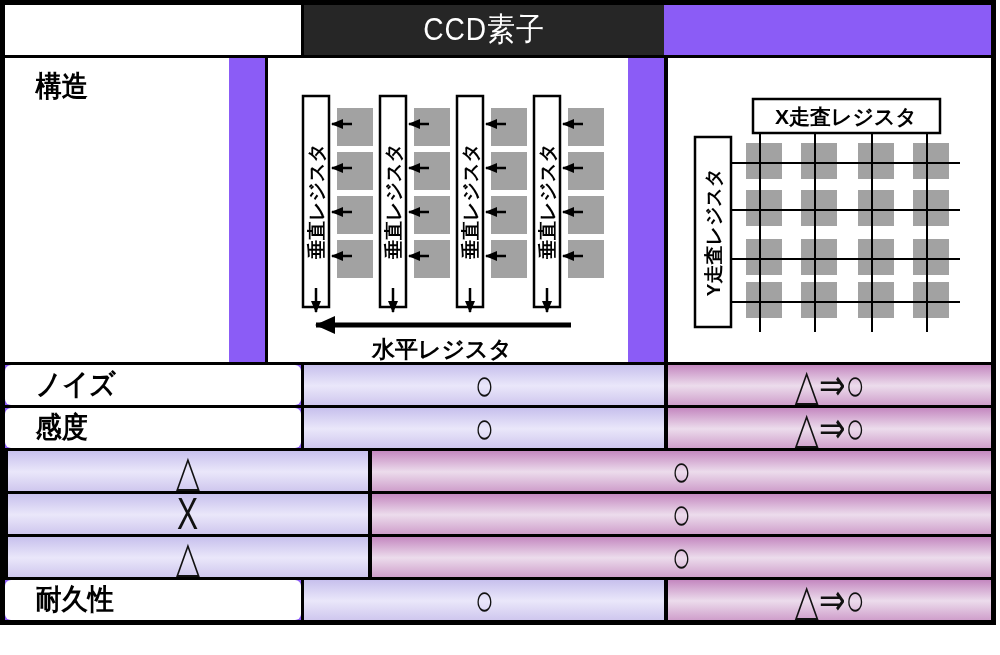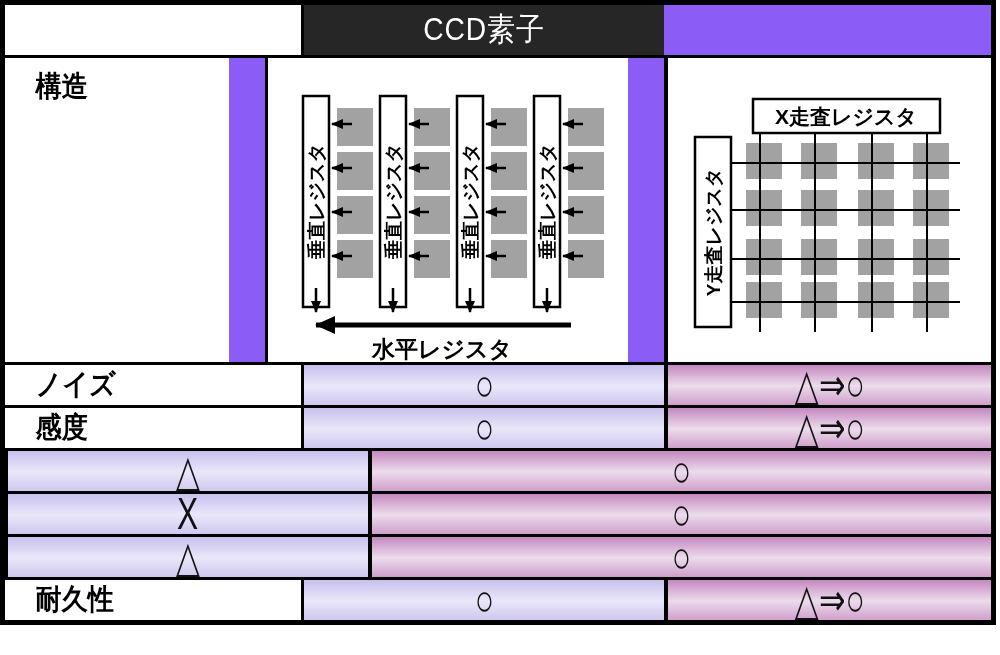--- a/index.html
+++ b/index.html
@@ -50,21 +50,21 @@
     font-weight: bold;
     color: #000;
     padding-left: 34px;
     transform: scaleX(0.9);
     transform-origin: 0 50%;
     white-space: nowrap;
   }
   .structure-row .row-label { padding-top: 9px; }
 
   .value-row { height: 43px; }
-  .value-row .label-col { background: #fff; }
+  .value-row .label-col { background: #fff; border-radius: 6px; }
   .val-cell { display: flex; align-items: center; justify-content: center; overflow: hidden; }
   .ccd-grad {
     background: linear-gradient(180deg, #c7c0ed 0%, #eae7fa 52%, #cfc7ee 100%);
   }
   .cmos-grad {
     background: linear-gradient(180deg, #c488c0 0%, #ecdcec 52%, #cf9fcb 100%);
   }
   .sym {
     display: inline-block;
     font-size: 44px;

